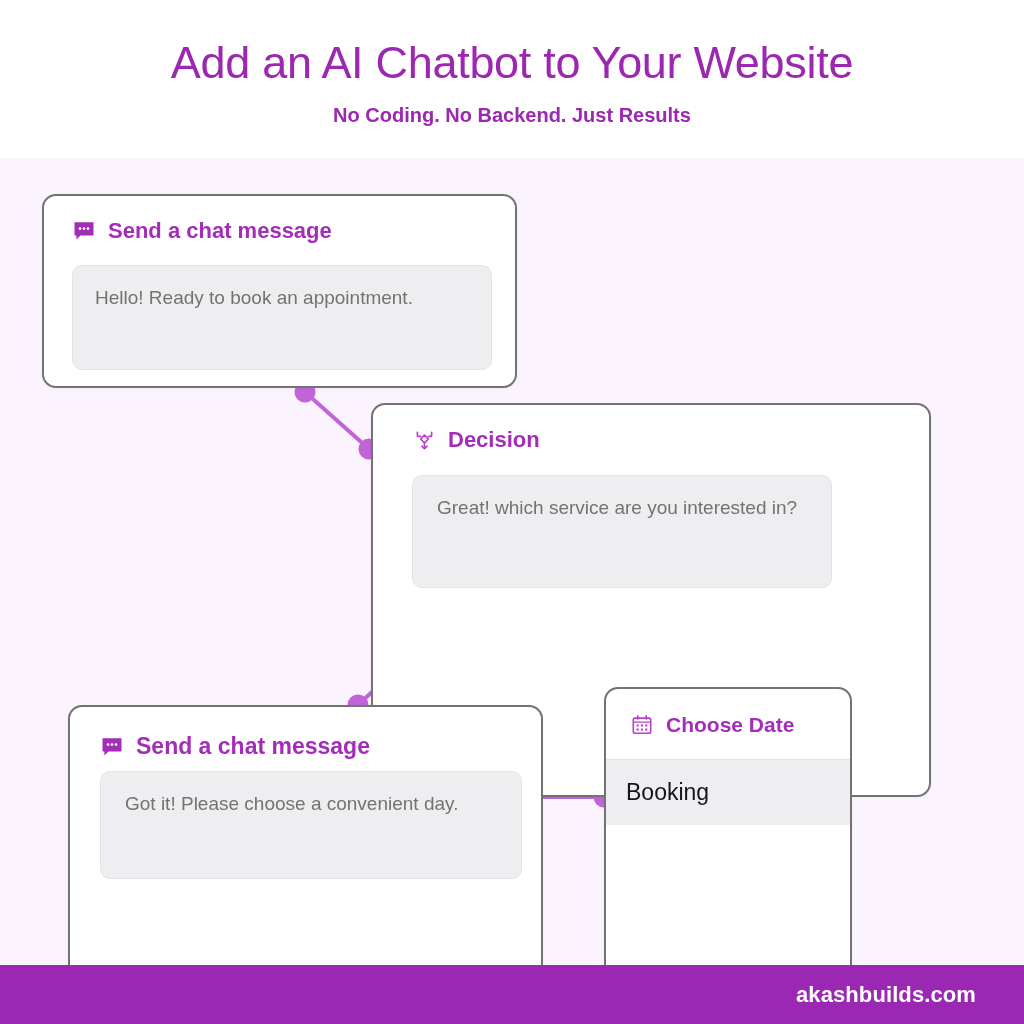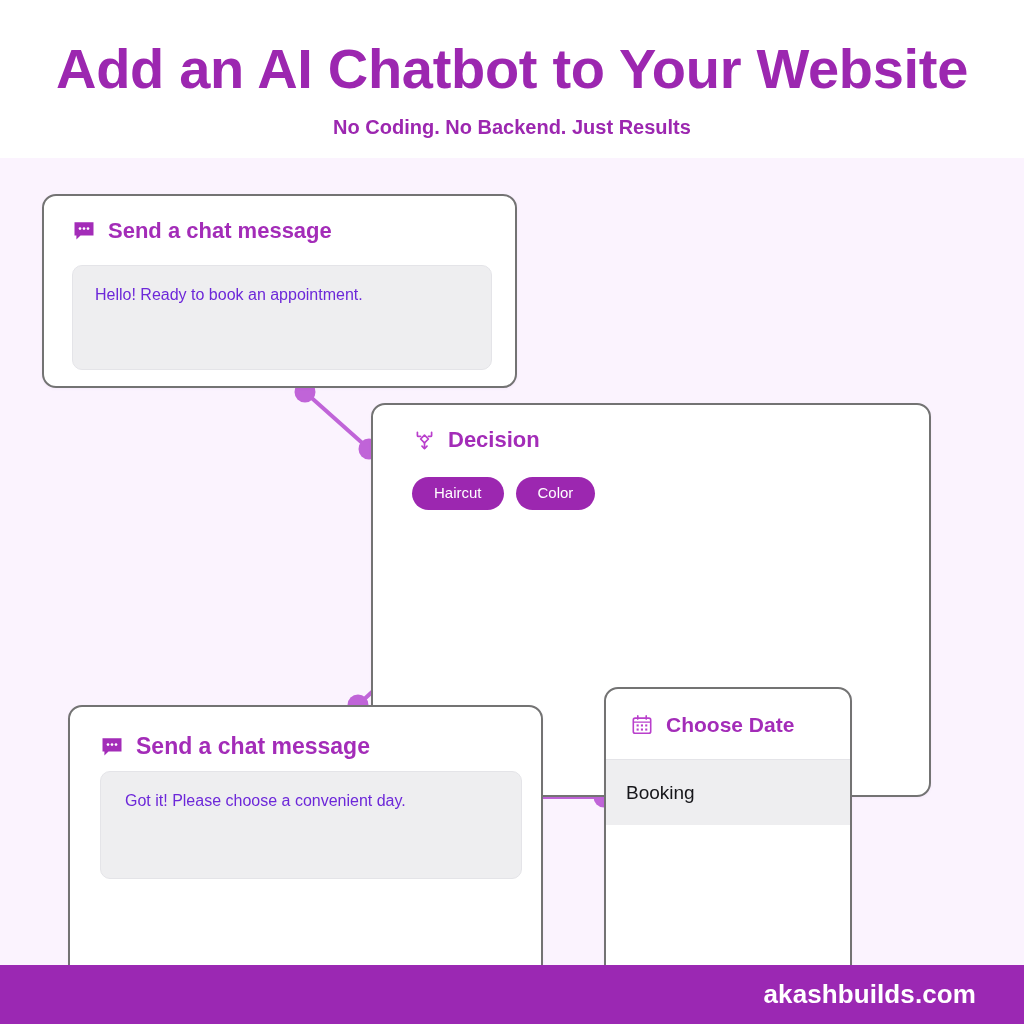--- a/index.html
+++ b/index.html
@@ -23,22 +23,22 @@
     width: 1024px;
     height: 158px;
     background: #ffffff;
     display: flex;
     flex-direction: column;
     align-items: center;
   }
 
   #page-title {
     margin-top: 38px;
-    font-size: 56px;
-    font-weight: bold;
+    font-size: 45px;
+    font-weight: normal;
     color: #9c27b0;
     letter-spacing: -0.3px;
     line-height: 1.1;
     text-align: center;
     white-space: nowrap;
   }
 
   #page-subtitle {
     margin-top: 16px;
     font-size: 20px;
@@ -95,22 +95,22 @@
     flex: 0 0 24px;
     display: flex;
     align-items: center;
     justify-content: center;
   }
 
   .msg-bubble {
     background: #eeeef0;
     border: 1px solid #e4e4e8;
     border-radius: 10px;
-    color: #6d28d9;
-    font-size: 16px;
+    color: #737373;
+    font-size: 19px;
     line-height: 1.78;
   }
 
   
   #card-chat-1 {
     left: 42px; top: 36px;
     width: 475px; height: 194px;
     padding: 22px 28px 0 28px;
   }
   #card-chat-1 .msg-bubble {
@@ -172,38 +172,38 @@
     text-align: right;
   }
   #card-date .card-title { font-size: 21px; }
   #card-date .date-body {
     background: #eeeef0;
     border-top: 1px solid #e4e4e8;
     height: 66px;
     display: flex;
     align-items: center;
     padding-left: 20px;
-    font-size: 19px;
+    font-size: 23px;
     color: #16161a;
   }
 
   
   #footer {
     position: absolute;
     left: 0; top: 965px;
     width: 1024px;
     height: 59px;
     background: #9b28b3;
     display: flex;
     align-items: center;
     justify-content: flex-end;
   }
   #footer-url {
     color: #ffffff;
-    font-size: 26px;
+    font-size: 22px;
     font-weight: bold;
     padding-right: 48px;
     letter-spacing: 0.1px;
   }
 </style>
 </head>
 <body>
 
 <div id="header">
   <div id="page-title">Add an AI Chatbot to Your Website</div>
@@ -249,24 +249,21 @@
             <path d="M11.5 6.2 15.4 10 11.5 13.8 7.6 10z"></path>
             <path d="M4.4 3.3v3.1a1 1 0 0 0 1 1h2.2"></path>
             <path d="M18.6 3.3v3.1a1 1 0 0 1-1 1h-2.2"></path>
             <path d="M11.5 13.8v5.4"></path>
             <path d="M9 17.2 11.5 19.6 14 17.2"></path>
           </g>
         </svg>
       </span>
       <span class="card-title">Decision</span>
     </div>
-    <div class="chip-row">
-      <span class="chip">Haircut</span>
-      <span class="chip">Color</span>
-    </div>
+    <div class="msg-bubble">Great! which service are you interested in?</div>
   </div>
 
   <div class="node-card" id="card-chat-2">
     <div class="card-header">
       <span class="icon-box">
         <svg width="22" height="22" viewBox="0 0 22 22">
           <path d="M1.5 2.2h19v13.2h-13L3.4 19.4v-4h-1.9z" fill="#a32cb8"></path>
           <circle cx="7" cy="8.6" r="1.35" fill="#ffffff"></circle>
           <circle cx="11" cy="8.6" r="1.35" fill="#ffffff"></circle>
           <circle cx="15" cy="8.6" r="1.35" fill="#ffffff"></circle>

